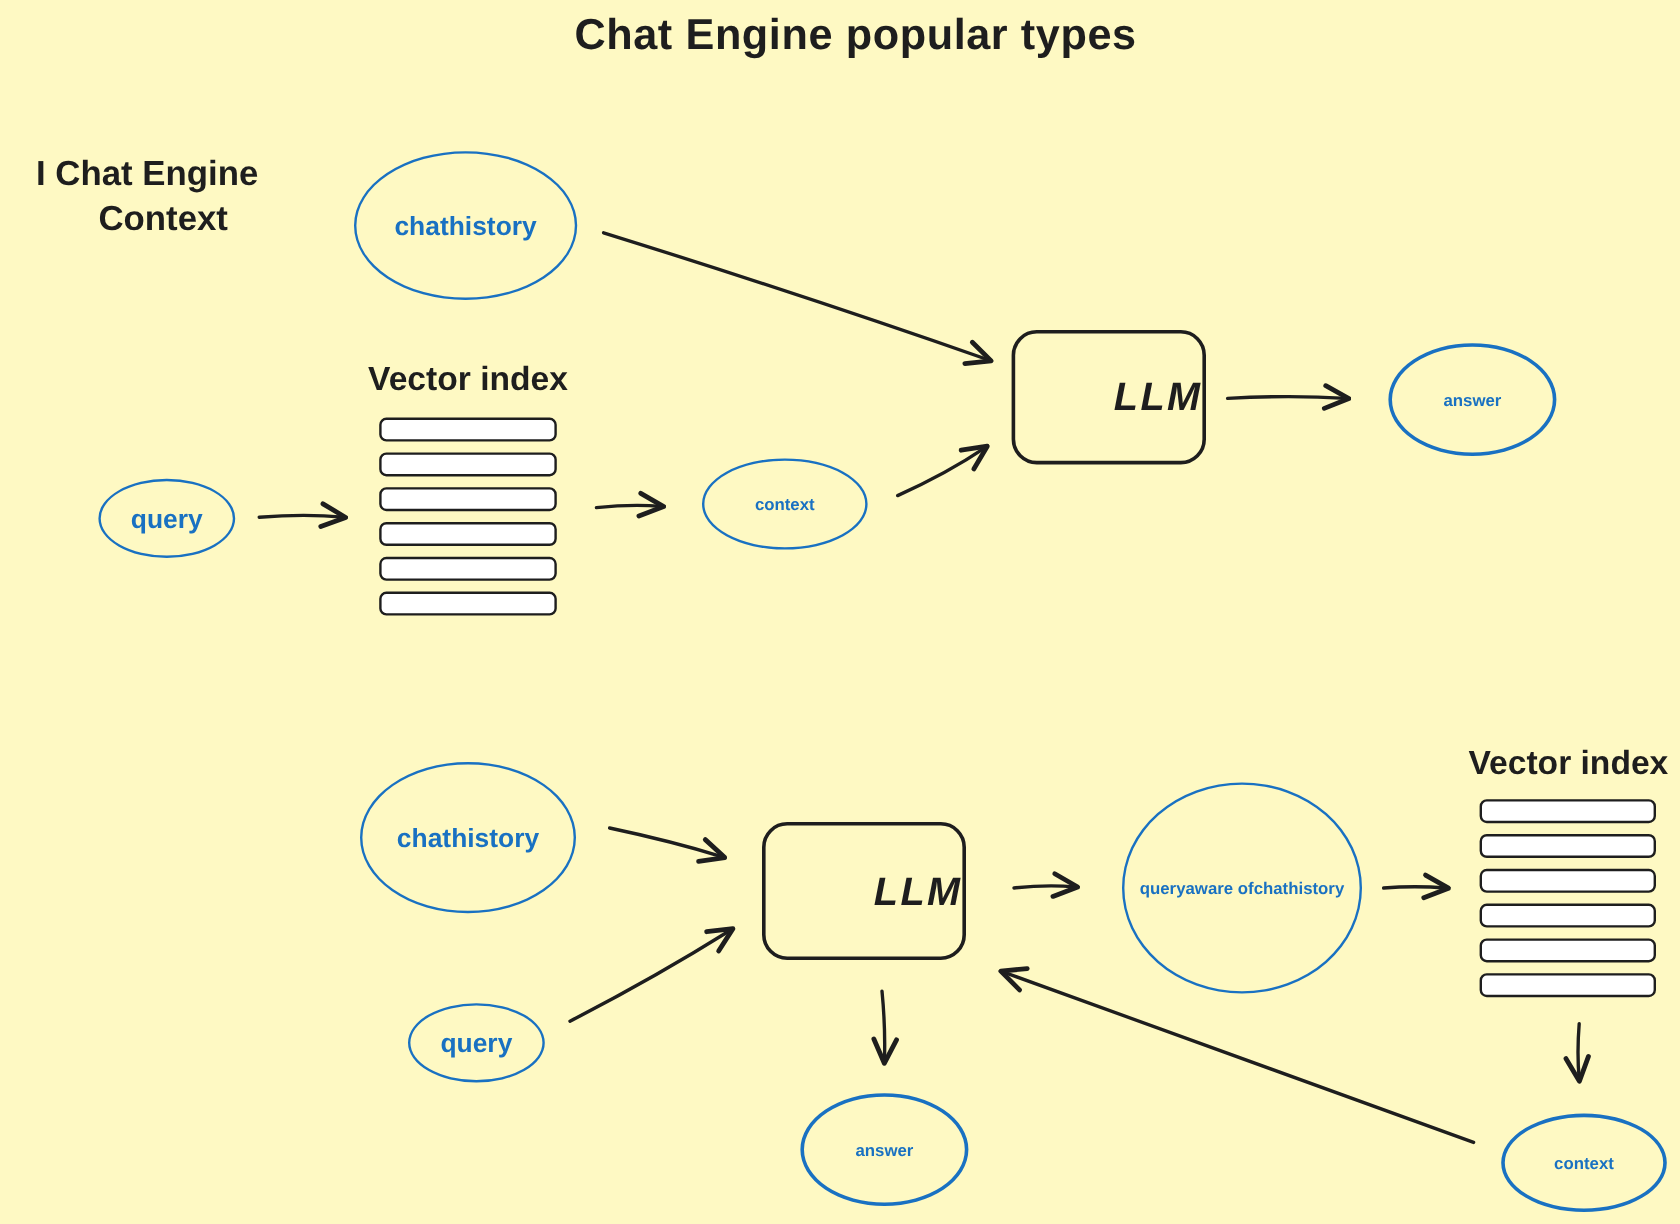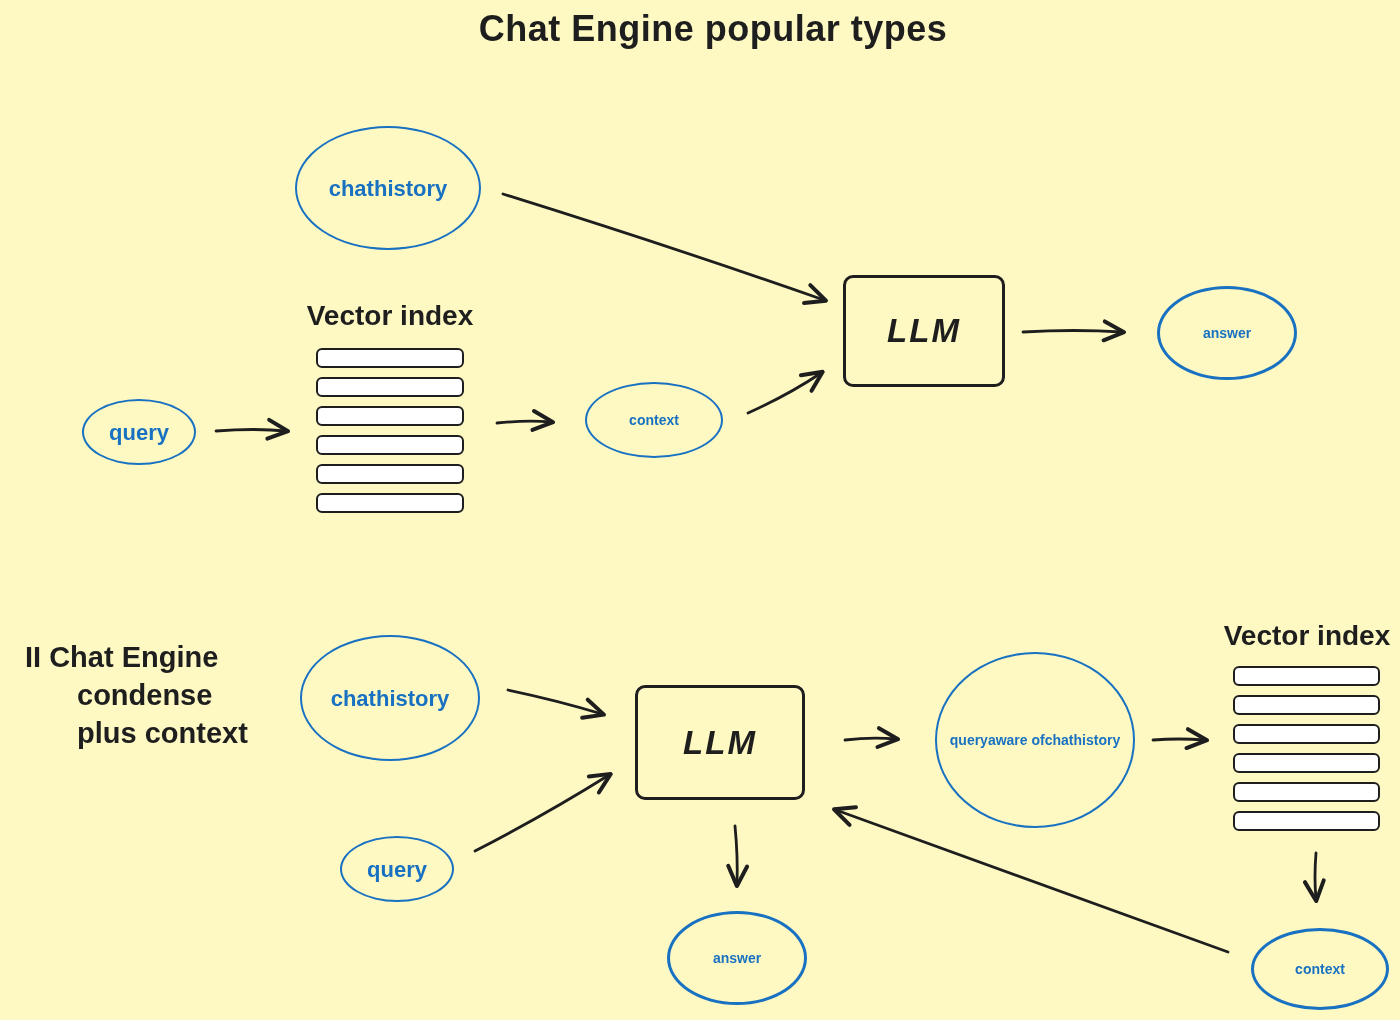--- a/index.html
+++ b/index.html
@@ -17,45 +17,44 @@
   #heading-1{left:30px;top:126px;width:240px;}
   #heading-2{left:25px;top:638px;width:250px;}
 
   .ellipse{
     border:2.5px solid #1971c2;border-radius:50%;
     display:flex;flex-direction:row;align-items:center;justify-content:center;
     color:#1971c2;font-size:22px;font-weight:600;line-height:29px;text-align:center;
     background:transparent;
   }
   .llm-box{
-    border:3px solid #1e1e1e;border-radius:10px;
-    display:flex;align-items:center;justify-content:center;
+    border:3px solid #1e1e1e;border-radius:21px;
+    display:flex;align-items:center;justify-content:flex-end;
     font-size:33px;font-style:italic;font-weight:600;letter-spacing:2px;color:#1e1e1e;
   }
   .vec-label{font-size:28px;font-weight:600;color:#1e1e1e;text-align:center;}
   .stack-row{
     height:16px;border:2px solid #1e1e1e;border-radius:6px;margin-bottom:9px;
     background:#ffffff;
   }
   #arrows{position:absolute;left:0;top:0;pointer-events:none;}
   .small{font-size:14px;line-height:28px;}
 </style>
 </head>
 <body>
 
 <div id="canvas">
 
   <div id="title" class="abs">Chat Engine popular types</div>
 
+  <div id="heading-1" class="abs sec-heading">
+    <div>I Chat Engine</div>
+    <div class="indent">Context</div>
+  </div>
 
-  <div id="heading-2" class="abs sec-heading">
-    <div>II Chat Engine</div>
-    <div class="indent">condense</div>
-    <div class="indent">plus context</div>
-  </div>
 
   <div class="abs ellipse" style="left:295px;top:126px;width:186px;height:124px;">
     <div>chat</div>
     <div>history</div>
   </div>
 
   <div class="abs vec-label" style="left:306px;top:300px;width:168px;">Vector index</div>
 
   <div class="abs" style="left:316px;top:348px;width:148px;">
       <div class="stack-row"></div>

